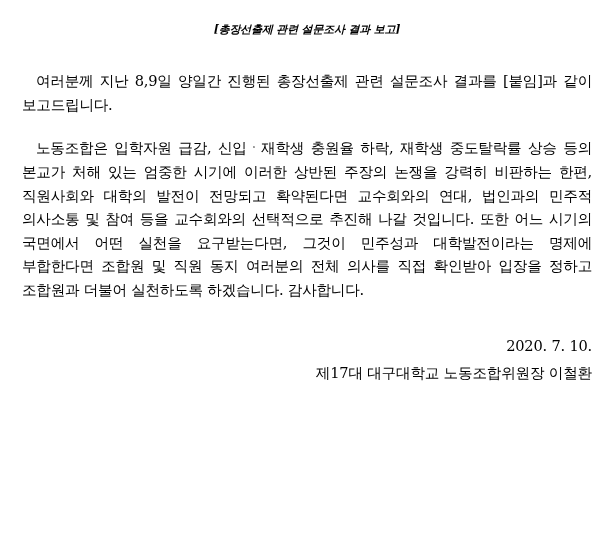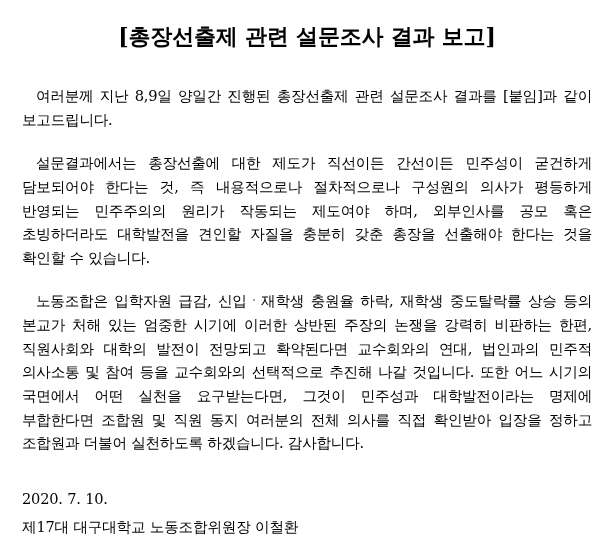--- a/index.html
+++ b/index.html
@@ -16,62 +16,62 @@
   }
   .page {
     width: 614px;
     height: 559px;
     box-sizing: border-box;
     padding: 0 22px;
     position: relative;
   }
   .doc-title {
     text-align: center;
-    font-size: 22px;
+    font-size: 11px;
     font-weight: bold;
     margin-top: 22px;
     margin-bottom: 0;
     letter-spacing: -0.2px;
+    font-style: italic;
   }
   .body-block {
     margin-top: 32px;
   }
   p.para {
     margin: 0 0 0 0;
     font-size: 14.6px;
     line-height: 1.62;
     text-align: justify;
     text-justify: inter-ideograph;
     text-indent: 14px;
     letter-spacing: -0.25px;
     word-break: keep-all;
   }
   p.para + p.para {
     margin-top: 20px;
   }
   .signature {
     margin-top: 30px;
-    text-align: left;
+    text-align: right;
   }
   .sig-line {
     font-size: 14.6px;
     line-height: 1.9;
     letter-spacing: -0.2px;
   }
 </style>
 </head>
 <body>
 
 <div class="page">
 
   <h1 class="doc-title">[총장선출제 관련 설문조사 결과 보고]</h1>
 
   <div class="body-block">
     <p class="para">여러분께 지난 8,9일 양일간 진행된 총장선출제 관련 설문조사 결과를 [붙임]과 같이 보고드립니다.</p>
-    <p class="para">설문결과에서는 총장선출에 대한 제도가 직선이든 간선이든 민주성이 굳건하게 담보되어야 한다는 것, 즉 내용적으로나 절차적으로나 구성원의 의사가 평등하게 반영되는 민주주의의 원리가 작동되는 제도여야 하며, 외부인사를 공모 혹은 초빙하더라도 대학발전을 견인할 자질을 충분히 갖춘 총장을 선출해야 한다는 것을 확인할 수 있습니다.</p>
     <p class="para">노동조합은 입학자원 급감, 신입ㆍ재학생 충원율 하락, 재학생 중도탈락률 상승 등의 본교가 처해 있는 엄중한 시기에 이러한 상반된 주장의 논쟁을 강력히 비판하는 한편, 직원사회와 대학의 발전이 전망되고 확약된다면 교수회와의 연대, 법인과의 민주적 의사소통 및 참여 등을 교수회와의 선택적으로 추진해 나갈 것입니다. 또한 어느 시기의 국면에서 어떤 실천을 요구받는다면, 그것이 민주성과 대학발전이라는 명제에 부합한다면 조합원 및 직원 동지 여러분의 전체 의사를 직접 확인받아 입장을 정하고 조합원과 더불어 실천하도록 하겠습니다. 감사합니다.</p>
   </div>
 
   <div class="signature">
     <div class="sig-line">2020. 7. 10.</div>
     <div class="sig-line">제17대 대구대학교 노동조합위원장 이철환</div>
   </div>
 
 </div>
 

